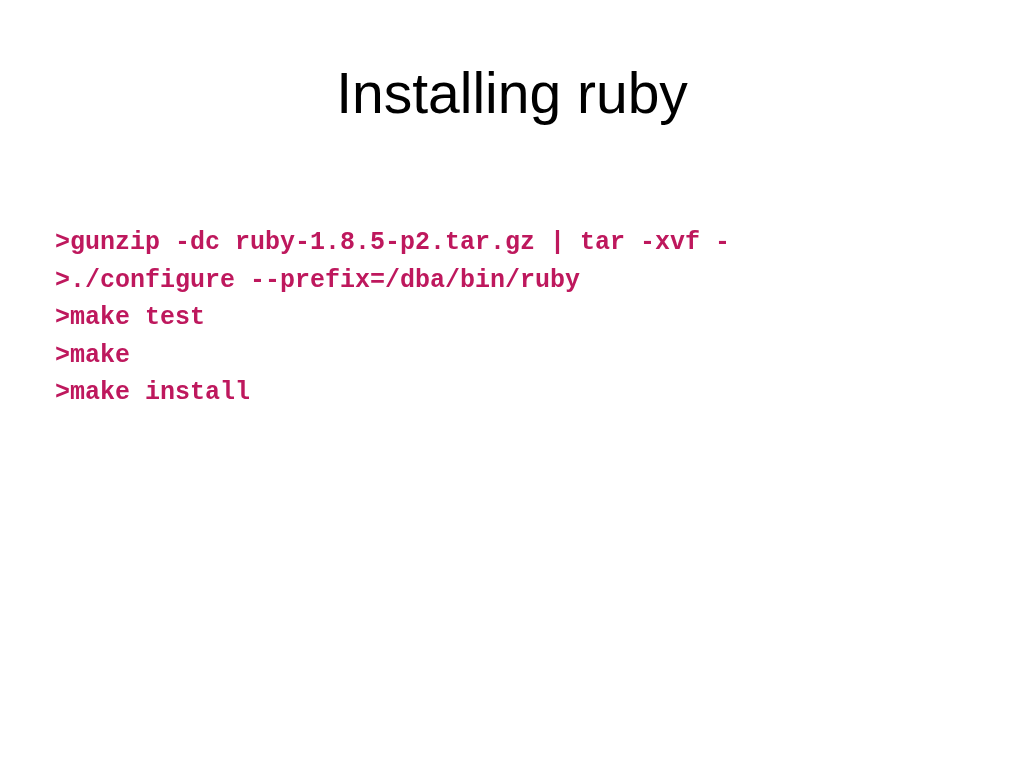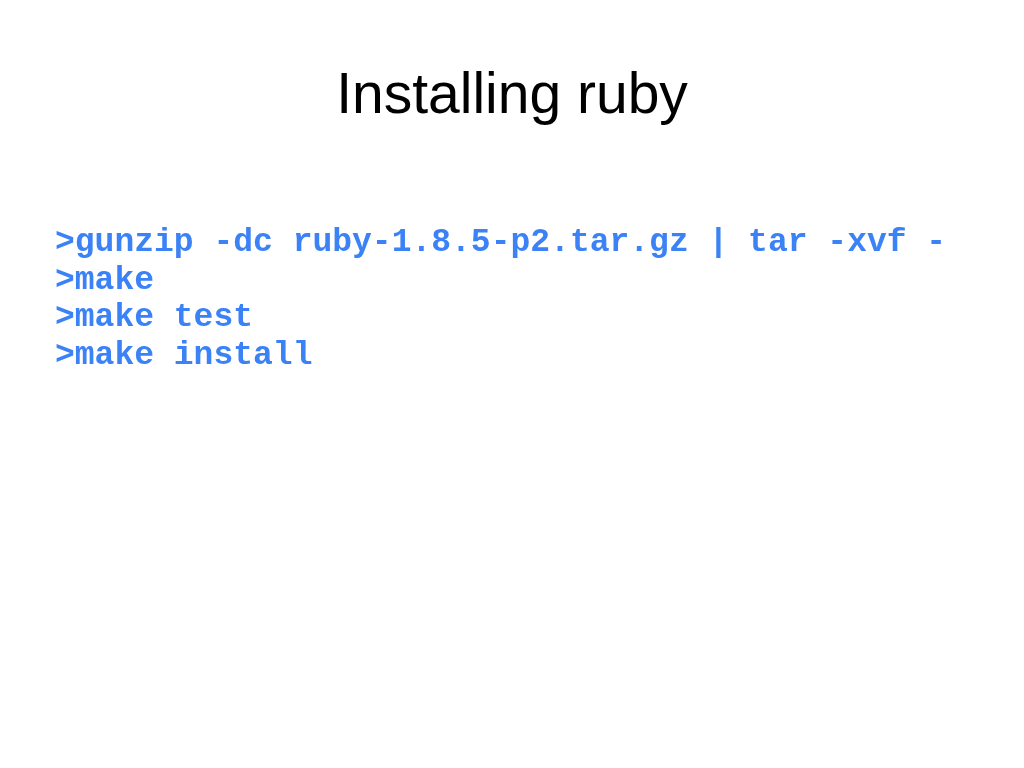--- a/index.html
+++ b/index.html
@@ -31,31 +31,32 @@
   }
   .commands {
     position: absolute;
     top: 224px;
     left: 55px;
     right: 40px;
   }
   .cmd {
     font-family: "Liberation Mono", "DejaVu Sans Mono", monospace;
     font-weight: 700;
-    font-size: 33px;
+    font-size: 25px;
     line-height: 37.5px;
     white-space: pre;
-    color: #3b82f6;
+    color: #be185d;
   }
 </style>
 </head>
 <body>
 
 <div class="slide">
   <h1 class="title">Installing ruby</h1>
 
   <div class="commands">
     <div class="cmd">&gt;gunzip -dc ruby-1.8.5-p2.tar.gz | tar -xvf -</div>
+    <div class="cmd">&gt;./configure --prefix=/dba/bin/ruby</div>
+    <div class="cmd">&gt;make test</div>
     <div class="cmd">&gt;make</div>
-    <div class="cmd">&gt;make test</div>
     <div class="cmd">&gt;make install</div>
   </div>
 </div>
 
 </body></html>

